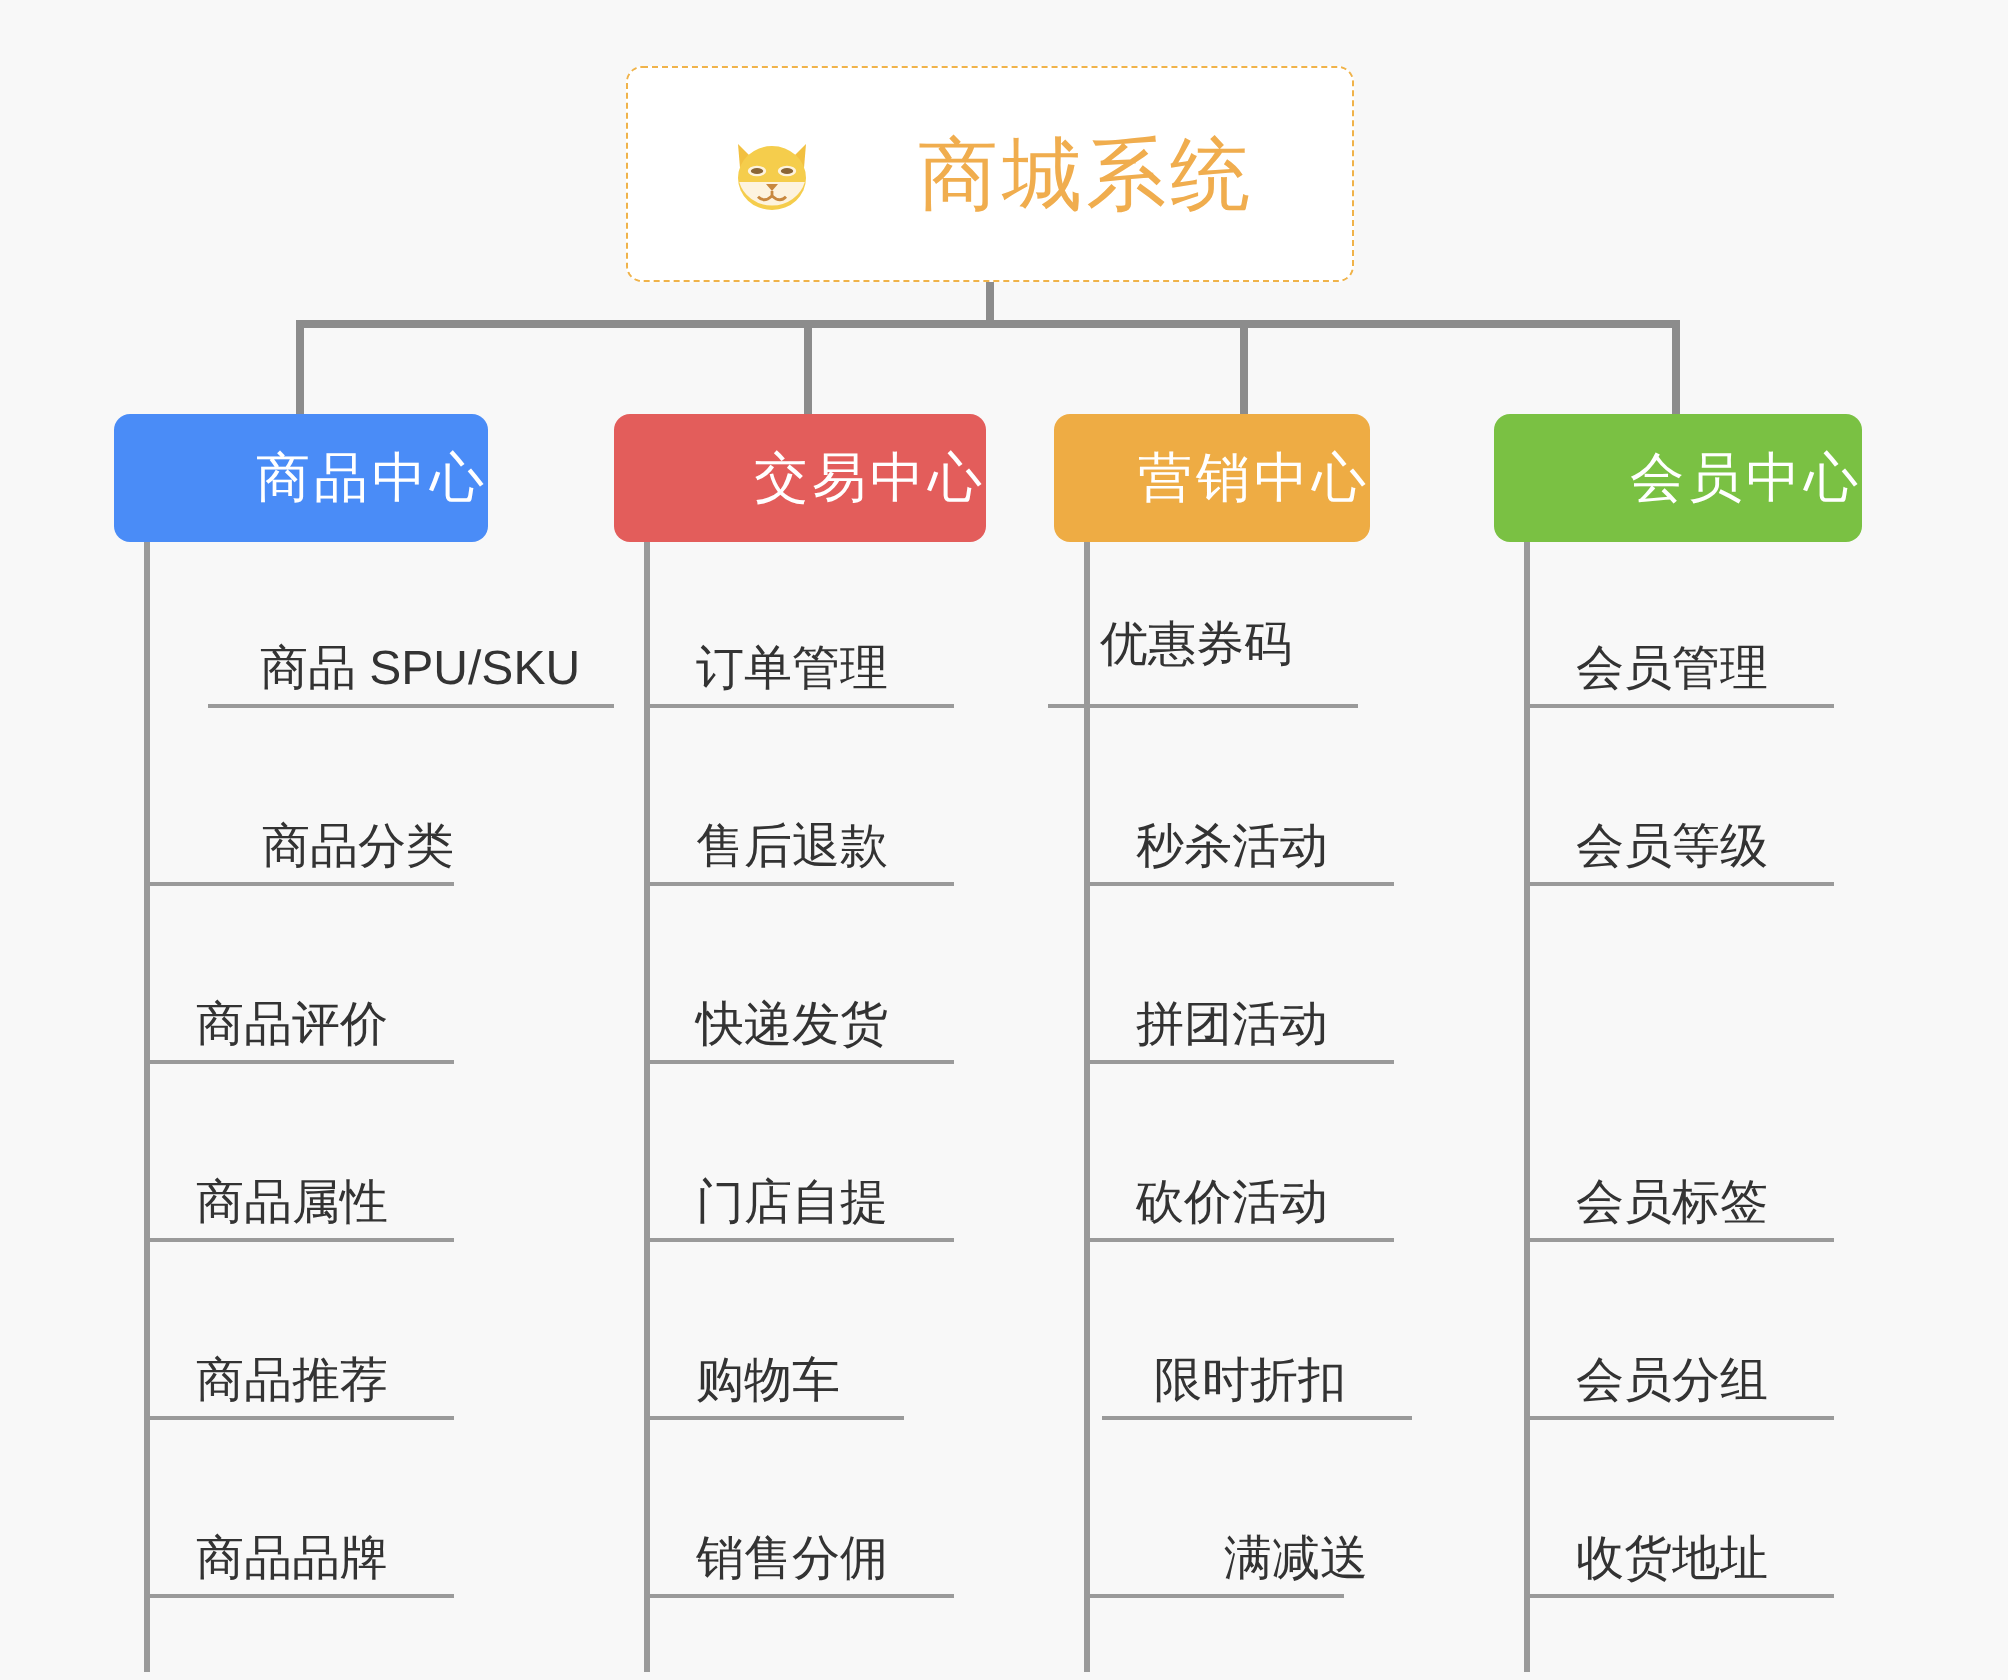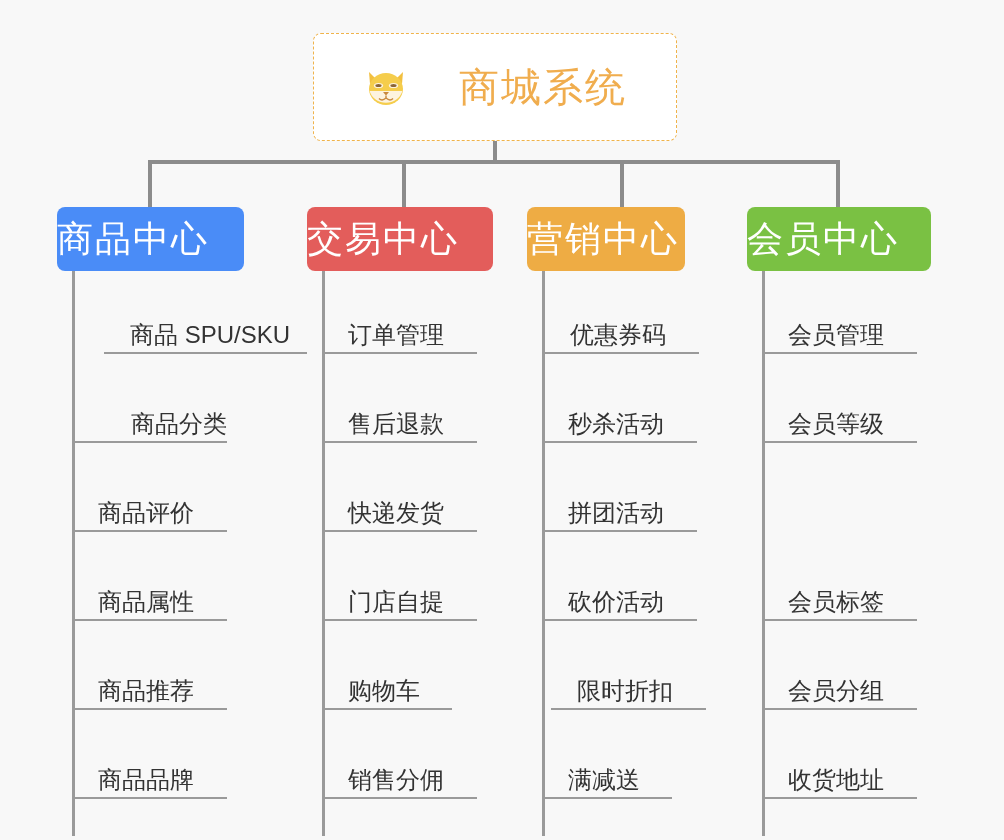--- a/index.html
+++ b/index.html
@@ -61,23 +61,23 @@
   }
   .conn-v { width: 4px; }
   .conn-h { height: 4px; }
   .branch-head {
     position: absolute;
     top: 0;
     height: 64px;
     border-radius: 8px;
     display: flex;
     align-items: center;
-    justify-content: flex-start;
+    justify-content: flex-end;
     color: #ffffff;
-    font-size: 36px;
+    font-size: 27px;
     letter-spacing: 2px;
     box-sizing: border-box;
   }
 
   
   .spine {
     position: absolute;
     width: 3px;
     background: #9a9a9a;
   }
@@ -175,36 +175,36 @@
     <span class="leaf-label">购物车</span>
   </div>
   <div class="leaf" style="left:322px; top:743px; width:155px;">
     <span class="leaf-label">销售分佣</span>
   </div>
 
   <div class="branch-head" style="left:527px; top:207px; width:158px; background:#eeac44;">
     <span>营销中心</span>
   </div>
   <div class="spine" style="left:542px; top:271px; height:565px;"></div>
-  <div class="leaf" style="left:544px; top:298px; width:155px;">
+  <div class="leaf" style="left:524px; top:298px; width:155px;align-items:center;">
     <span class="leaf-label">优惠券码</span>
   </div>
   <div class="leaf" style="left:542px; top:387px; width:155px;">
     <span class="leaf-label">秒杀活动</span>
   </div>
   <div class="leaf" style="left:542px; top:476px; width:155px;">
     <span class="leaf-label">拼团活动</span>
   </div>
   <div class="leaf" style="left:542px; top:565px; width:155px;">
     <span class="leaf-label">砍价活动</span>
   </div>
   <div class="leaf" style="left:551px; top:654px; width:155px;">
     <span class="leaf-label">限时折扣</span>
   </div>
-  <div class="leaf" style="left:542px; top:743px; width:130px;">
+  <div class="leaf" style="left:542px; top:743px; width:130px;padding-left:44px;">
     <span class="leaf-label">满减送</span>
   </div>
 
   <div class="branch-head" style="left:747px; top:207px; width:184px; background:#7ac143;">
     <span>会员中心</span>
   </div>
   <div class="spine" style="left:762px; top:271px; height:565px;"></div>
   <div class="leaf" style="left:762px; top:298px; width:155px;">
     <span class="leaf-label">会员管理</span>
   </div>

